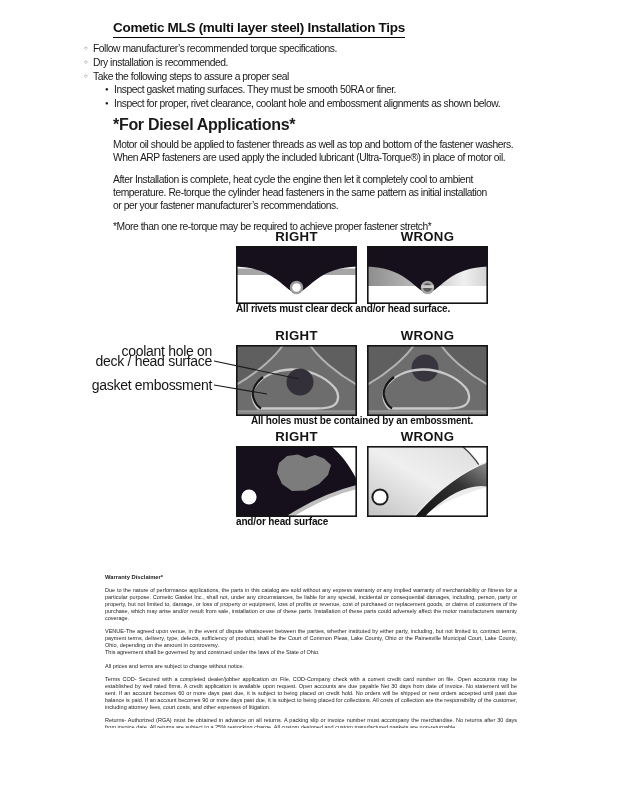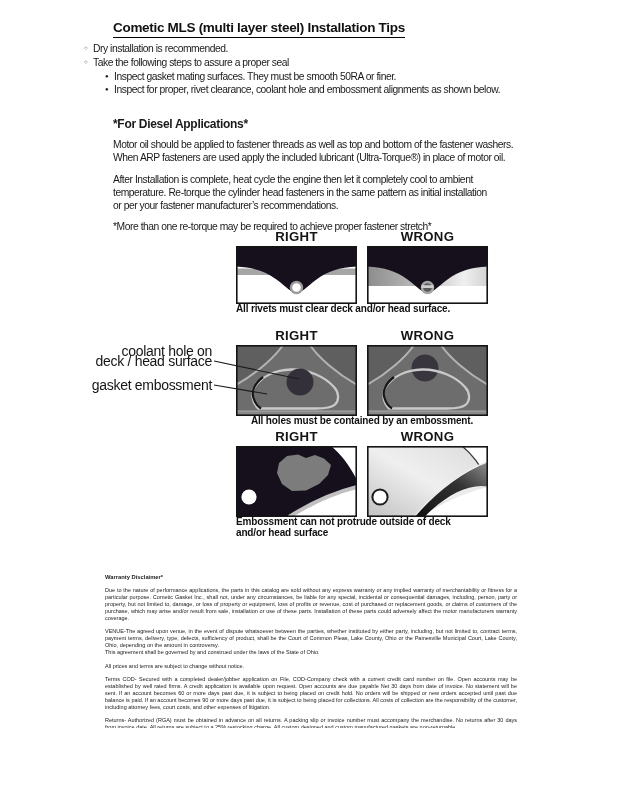--- a/index.html
+++ b/index.html
@@ -11,21 +11,21 @@
 
   .bullets{position:absolute;left:84px;top:42px;width:486px;font-size:10.3px;
            line-height:13.8px;letter-spacing:-0.45px;color:#1a1a1a;}
   .bullets .bullet{position:relative;padding-left:9px;white-space:nowrap;}
   .bullets .bullet::before{content:"○";position:absolute;left:0;top:3px;font-size:6px;line-height:1;}
   .bullets .bullet.sub{margin-left:21px;}
   .bullets .bullet.sub::before{content:"●";font-size:6px;top:3px;}
 
   .diesel{position:absolute;left:113px;top:118px;width:470px;font-size:10.3px;
           line-height:13.2px;letter-spacing:-0.45px;color:#1a1a1a;}
-  .diesel .d-head{font-size:12px;font-weight:700;letter-spacing:-0.3px;margin:0 0 7px 0;}
+  .diesel .d-head{font-size:16px;font-weight:700;letter-spacing:-0.3px;margin:0 0 7px 0;}
   .diesel .dp{margin:0 0 8px 0;}
   .diesel .d-note{margin-top:0;}
 
   .fig-row{position:absolute;left:236px;width:252px;}
   #fig-row-1{top:230px;}
   #fig-row-2{top:329px;}
   #fig-row-3{top:430px;}
   .fig-labels{display:flex;}
   .fig-label{width:121px;text-align:center;font-size:13.2px;font-weight:700;
              letter-spacing:0.3px;line-height:14px;color:#151515;}
@@ -52,20 +52,21 @@
   .page-code{position:absolute;left:391px;top:758px;font-size:13.5px;letter-spacing:0.2px;color:#2b2b2b;}
 </style>
 </head>
 <body>
 
 <div class="page">
 
   <div class="title">Cometic MLS (multi layer steel) Installation Tips</div>
 
   <div class="bullets">
+      <div class="bullet">Follow manufacturer’s recommended torque specifications.</div>
       <div class="bullet">Dry installation is recommended.</div>
       <div class="bullet">Take the following steps to assure a proper seal</div>
       <div class="bullet sub">Inspect gasket mating surfaces. They must be smooth 50RA or finer.</div>
       <div class="bullet sub">Inspect for proper, rivet clearance, coolant hole and embossment alignments as shown below.</div>
     </div>
 
   <div class="diesel">
     <div class="d-head">*For Diesel Applications*</div>
     <div class="dp">
         <div>Motor oil should be applied to fastener threads as well as top and bottom of the fastener washers.</div>
@@ -184,21 +185,20 @@
         <path d="M0,0 H121 V41 C99,46.5 75,57 53,71 H0 Z" fill="url(#g-band3)"></path>
         <path d="M95,0 H121 V34 C113.5,19.5 105,8 95,0 Z" fill="#ffffff"></path>
         <path d="M95,0 C105,8 113.5,19.5 121,34" stroke="#3c3c3c" stroke-width="1.3" fill="none"></path>
         <path d="M121,16 C97,25 70,44 47,71 H57.5 C77,50.5 101,37 121,40.5 Z" fill="url(#g-dark3)"></path>
         <path d="M121,15.5 C97,24.5 70,43.5 47,71" stroke="#ececec" stroke-width="1.4" fill="none"></path>
         <circle cx="13" cy="51" r="7.6" fill="#ffffff" stroke="#1c1c1c" stroke-width="2"></circle>
         <rect x="0.8" y="0.8" width="119.4" height="69.4" fill="none" stroke="#141414" stroke-width="1.6"></rect>
       </svg>
     </div>
     <div class="fig-caption">
-        <div>Embossment can not protrude outside of deck</div>
         <div>and/or head surface</div>
       </div>
   </div>
 
   <div class="side-label" id="label-coolant">
       <div>coolant hole on</div>
       <div>deck / head surface</div>
     </div>
   <div class="side-label" id="label-emboss">gasket embossment</div>
 

